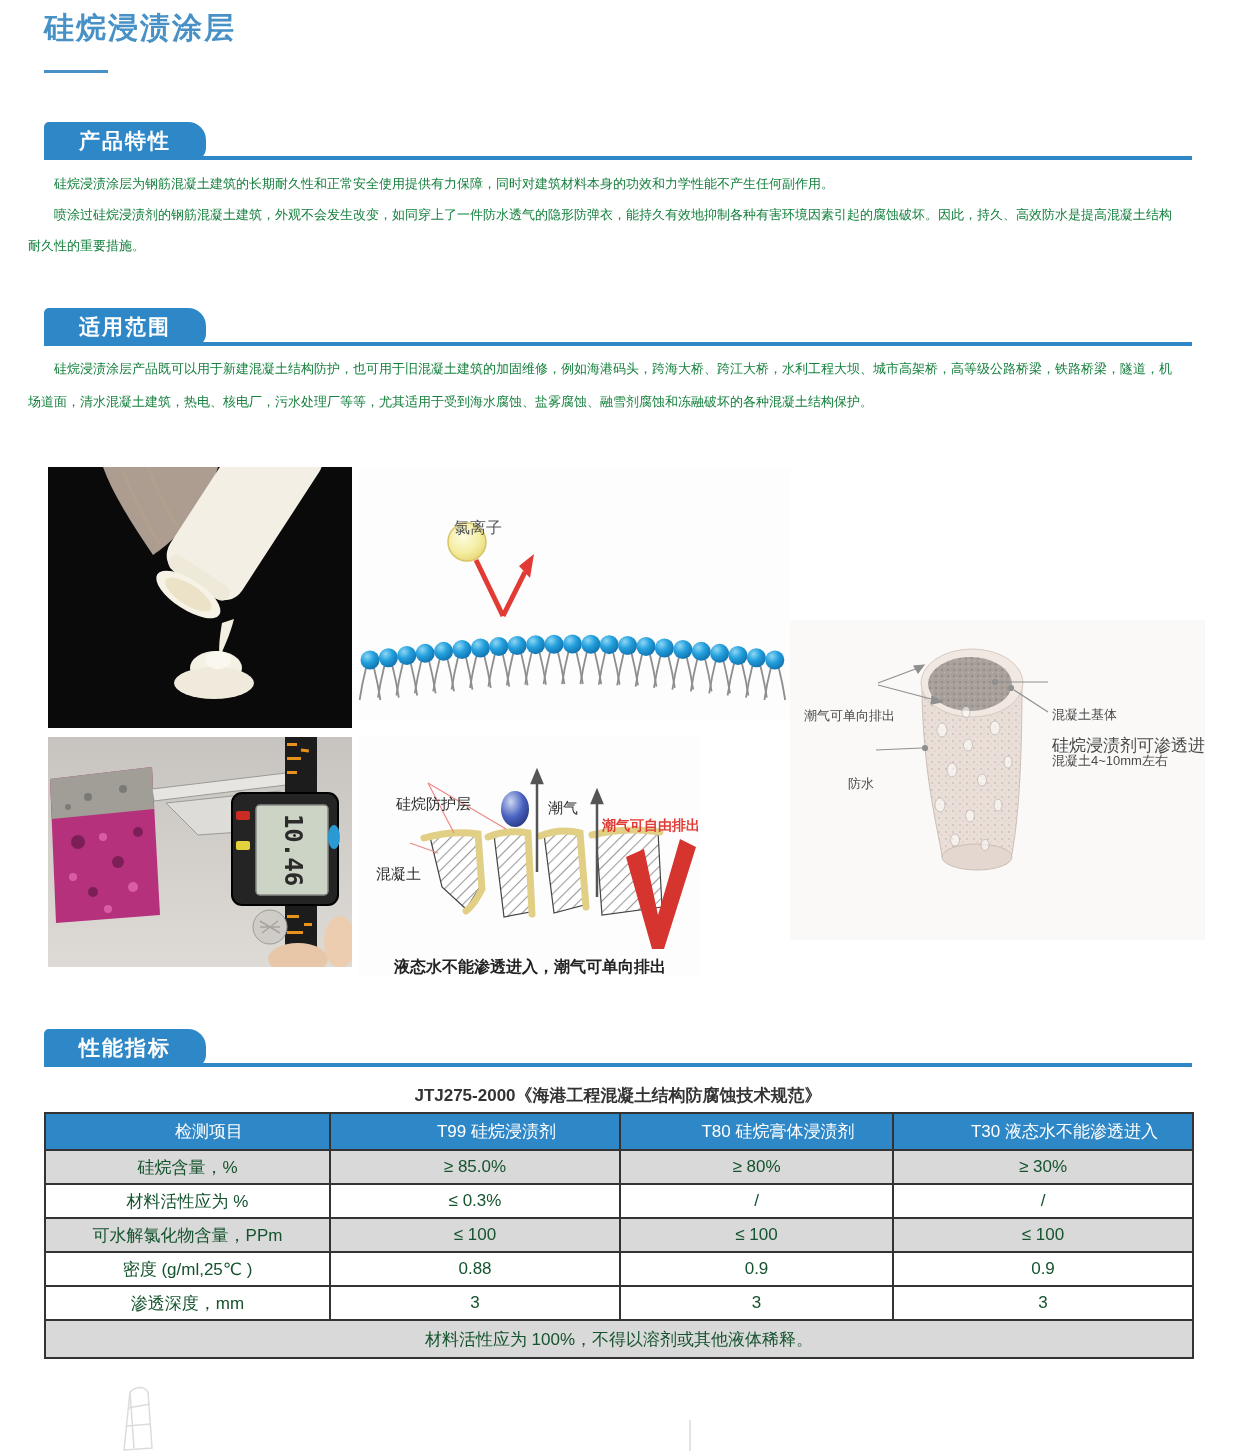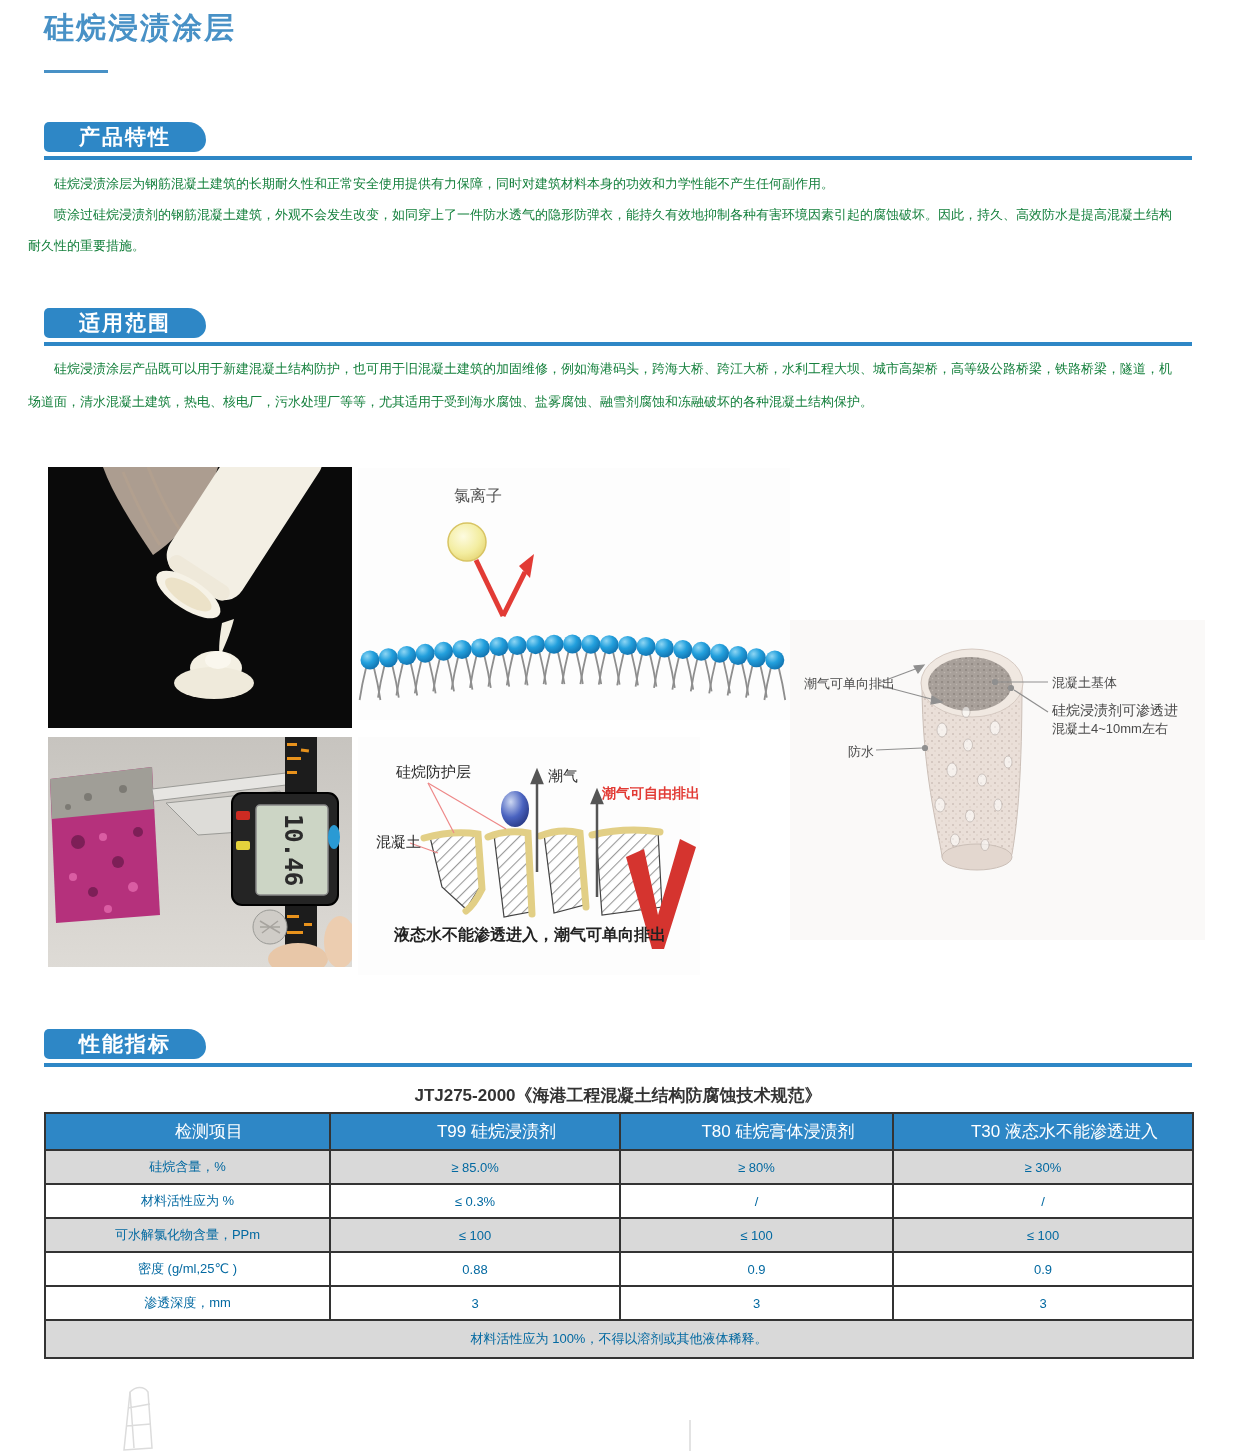--- a/index.html
+++ b/index.html
@@ -2,45 +2,45 @@
 <html><head>
 <meta charset="utf-8">
 <style>
   html,body{margin:0;padding:0;background:#ffffff;}
   body{font-family:"Liberation Sans","DejaVu Sans",sans-serif;}
   .page{position:relative;width:1235px;height:1451px;background:#fff;overflow:hidden;}
 
   .page-title{position:absolute;left:44px;top:8px;font-size:30px;font-weight:bold;color:#4891C6;letter-spacing:2px;}
   .title-underline{position:absolute;left:44px;top:70px;width:64px;height:3px;background:#4891C6;}
 
-  .section-tab{position:absolute;left:44px;width:162px;height:30px;background:#2E87C6;
+  .section-tab{position:absolute;left:44px;width:162px;height:38px;background:#2E87C6;
     border-radius:5px 18px 12px 5px;color:#fff;font-size:21px;font-weight:bold;
     display:flex;align-items:center;justify-content:center;letter-spacing:2px;z-index:3;}
   .section-line{position:absolute;left:44px;width:1148px;height:4px;background:#2E87C6;z-index:2;}
 
   .para-block{position:absolute;left:28px;width:1148px;color:#15803d;font-size:13px;line-height:31px;}
   .para-block p{margin:0;text-indent:2em;}
   .para-scope{line-height:33px;}
 
   .fig{position:absolute;overflow:hidden;}
   .fig svg{display:block;}
-  .fig-label{position:absolute;color:#4a4a4a;white-space:nowrap;}
+  .fig-label{position:absolute;color:#4a4a4a;white-space:nowrap;margin-top:32px;}
 
   #fig-chloride{left:358px;top:468px;width:432px;height:252px;background:#fdfdfd;}
   #fig-bottle{left:48px;top:467px;width:304px;height:261px;}
   #fig-cylinder{left:790px;top:620px;width:415px;height:320px;background:#faf9f8;}
   #fig-caliper{left:48px;top:737px;width:304px;height:230px;}
   #fig-membrane{left:358px;top:737px;width:342px;height:238px;background:#fdfdfd;}
 
   .caption{position:absolute;left:44px;width:1148px;text-align:center;font-size:17px;color:#333;font-weight:bold;}
 
   table.perf{position:absolute;left:44px;top:1112px;width:1148px;border-collapse:collapse;table-layout:fixed;}
   table.perf th,table.perf td{border:2px solid #333;text-align:center;font-weight:normal;overflow:hidden;}
   table.perf thead th{background:#2E87C6;color:#fff;font-size:17px;height:33px;padding-left:44px;}
-  table.perf td{font-size:13px;color:#0369a1;height:30px;margin-left:12px;}
+  table.perf td{font-size:17px;color:#14532d;height:30px;margin-left:12px;}
   tr.row-gray td{background:#D9D9D9;}
   tr.row-white td{background:#fff;}
   td.footnote{background:#D9D9D9;text-align:left;font-size:16px;color:#3c3c3c;padding:3px 8px;height:24px;}
 
   .watermark{position:absolute;left:108px;top:1382px;z-index:0;}
   .wm-line{position:absolute;left:689px;top:1420px;width:2px;height:31px;background:#e3e3e3;}
 </style>
 </head>
 <body>
 
@@ -218,21 +218,21 @@
           <circle cx="205" cy="62" r="2.5" fill="#8f8f8f"></circle>
         <path d="M258,92 L224,70"></path>
           <circle cx="221,68" cy="68" r="0"></circle>
           <circle cx="221" cy="68" r="2.5" fill="#8f8f8f"></circle>
         <path d="M86,130 L132,128"></path>
           <circle cx="135" cy="128" r="2.5" fill="#8f8f8f"></circle>
       </g>
     </svg>
     <div class="fig-label" style="left:14px;top:55px;font-size:13px;">潮气可单向排出</div>
     <div class="fig-label" style="left:262px;top:54px;font-size:13px;">混凝土基体</div>
-    <div class="fig-label" style="left:262px;top:82px;font-size:14px;text-align:center;">硅烷浸渍剂可渗透进</div>
+    <div class="fig-label" style="left:262px;top:82px;font-size:17px;text-align:center;">硅烷浸渍剂可渗透进</div>
     <div class="fig-label" style="left:262px;top:100px;font-size:13px;">混凝土4~10mm左右</div>
     <div class="fig-label" style="left:58px;top:123px;font-size:13px;">防水</div>
   </div>
 
   <div class="fig" id="fig-caliper">
     <svg width="304" height="230" viewBox="0 0 304 230">
       <defs>
         <linearGradient id="bgGrad" x1="0" y1="0" x2="0" y2="1">
           <stop offset="0%" stop-color="#c7c4bf"></stop>
             <stop offset="100%" stop-color="#dedbd6"></stop>

